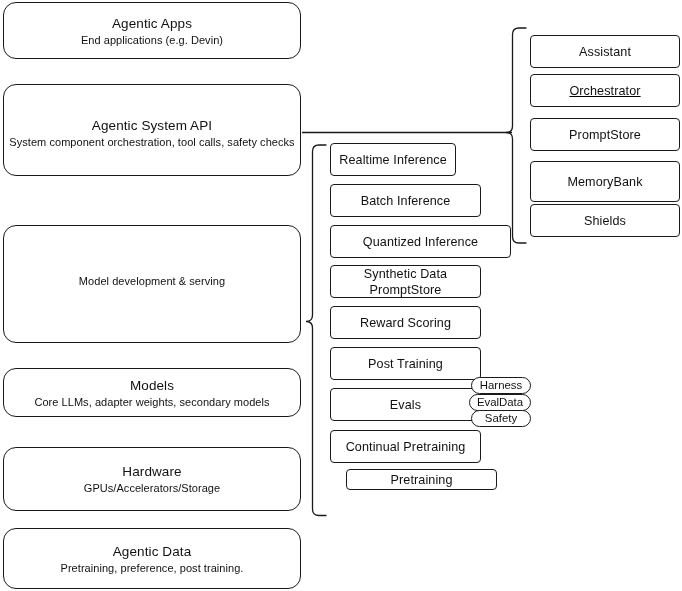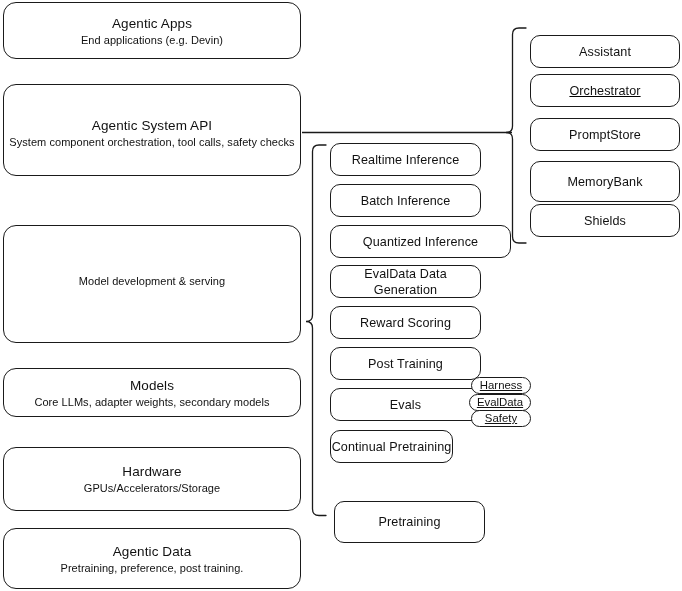--- a/index.html
+++ b/index.html
@@ -45,40 +45,39 @@
   }
   
   .layer-box .inner {
     display: flex;
     flex-direction: column;
     align-items: center;
     justify-content: flex-start;
     width: 100%;
   }
   .mid-box, .right-box {
-    border-radius: 10px;
+    border-radius: 4px;
   }
   .mid-box .title, .right-box .title {
     font-size: 12.6px;
     line-height: 16px;
   }
   .pill {
     position: absolute;
     box-sizing: border-box;
     border: 1.3px solid #1a1a1a;
     border-radius: 11px;
     background: #ffffff;
     display: flex;
     align-items: center;
     justify-content: center;
     font-size: 11.4px;
     line-height: 13px;
     color: #111111;
     z-index: 5;
-    text-decoration: underline;
   }
   svg.overlay {
     position: absolute;
     left: 0;
     top: 0;
     width: 682px;
     height: 591px;
     pointer-events: none;
     z-index: 2;
   }
@@ -131,45 +130,45 @@
     </div>
   </div>
 
   <div class="box layer-box" style="left:3px; top:528px; width:298px; height:61px;">
     <div class="inner">
       <div class="title">Agentic Data</div>
       <div class="subtitle">Pretraining, preference, post training.</div>
     </div>
   </div>
 
-  <div class="box mid-box" style="left:330px; top:143px; width:151px; height:33px;">
+  <div class="box mid-box" style="left:330px; top:143px; width:126px; height:33px;">
     <div class="title">Realtime Inference</div>
   </div>
   <div class="box mid-box" style="left:330px; top:184px; width:151px; height:33px;">
     <div class="title">Batch Inference</div>
   </div>
   <div class="box mid-box" style="left:330px; top:225px; width:181px; height:33px;">
     <div class="title">Quantized Inference</div>
   </div>
   <div class="box mid-box" style="left:330px; top:265px; width:151px; height:33px;">
-    <div class="title">EvalData Data Generation</div>
+    <div class="title">Synthetic Data PromptStore</div>
   </div>
   <div class="box mid-box" style="left:330px; top:306px; width:151px; height:33px;">
     <div class="title">Reward Scoring</div>
   </div>
   <div class="box mid-box" style="left:330px; top:388px; width:151px; height:33px;">
     <div class="title">Evals</div>
   </div>
   <div class="box mid-box" style="left:330px; top:347px; width:151px; height:33px;">
     <div class="title">Post Training</div>
   </div>
-  <div class="box mid-box" style="left:330px; top:430px; width:123px; height:33px;">
+  <div class="box mid-box" style="left:330px; top:430px; width:151px; height:33px;">
     <div class="title">Continual Pretraining</div>
   </div>
-  <div class="box mid-box" style="left:334px; top:469px; width:151px; height:42px;margin-top:32px;">
+  <div class="box mid-box" style="left:346px; top:469px; width:151px; height:21px;">
     <div class="title">Pretraining</div>
   </div>
 
   <div class="pill" style="left:471px; top:377px; width:60px; height:17px;">
     <span>Harness</span>
   </div>
   <div class="pill" style="left:469px; top:394px; width:62px; height:17px;">
     <span>EvalData</span>
   </div>
   <div class="pill" style="left:471px; top:410px; width:60px; height:17px;">

